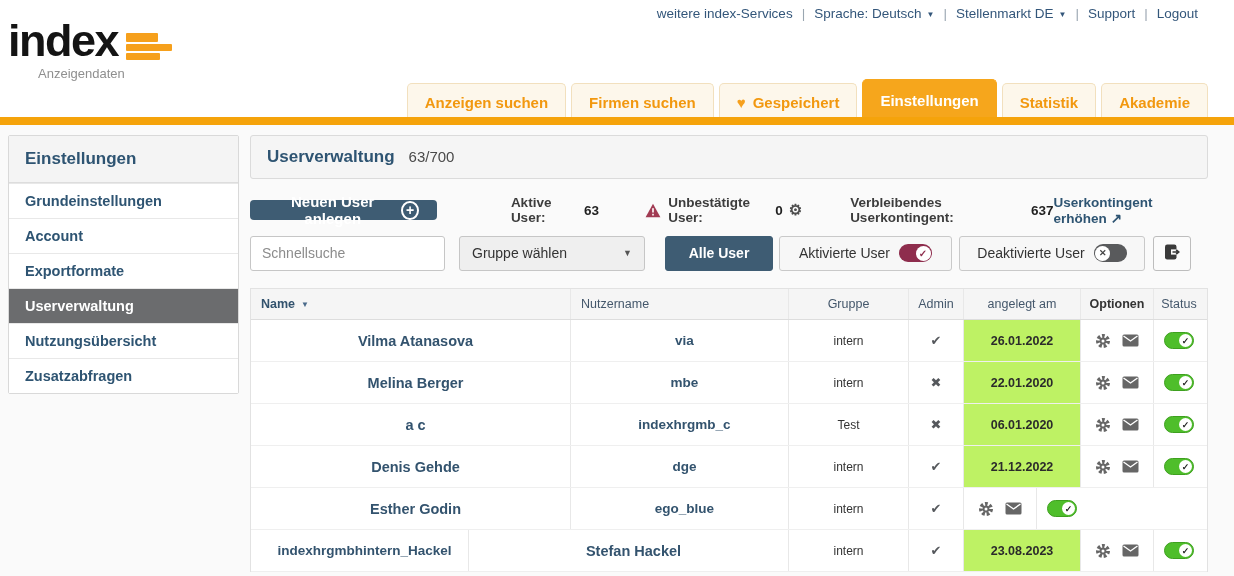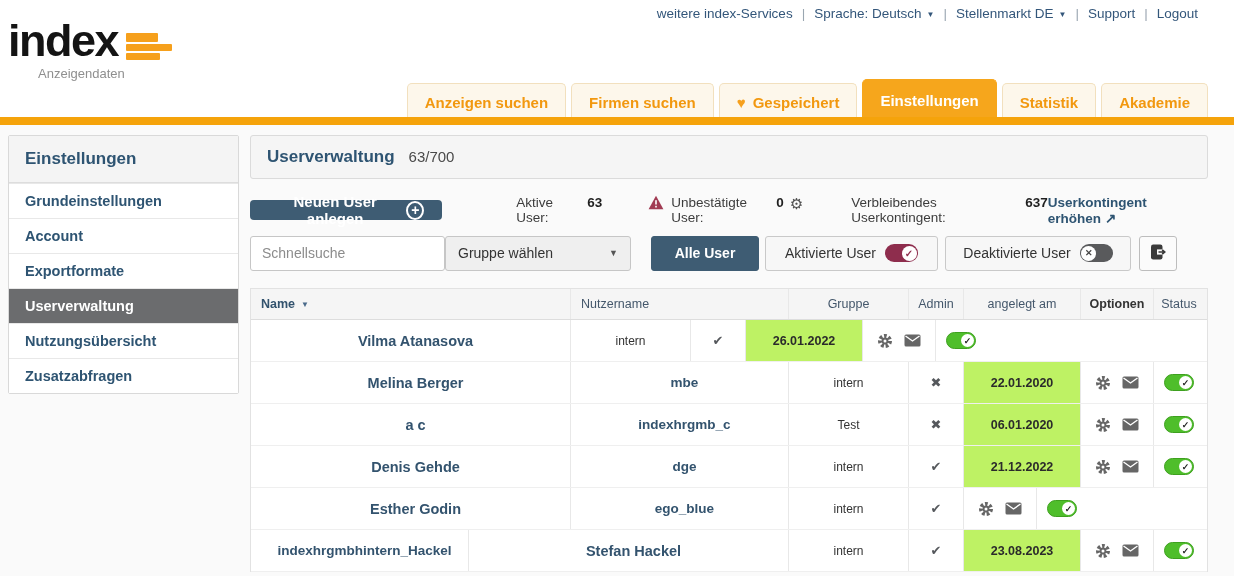--- a/index.html
+++ b/index.html
@@ -59,39 +59,39 @@
   .quota { font-size:15px; color:#4A4A4A; }
 
   
   .stats-row { margin-top:13px; display:flex; align-items:center; height:36px; }
   .btn-new { display:flex; align-items:center; gap:4px; background:#3E5C73; color:#fff;
     font-size:15px; font-weight:700; border:none; border-radius:4px; padding:0 18px;
     height:20px; cursor:pointer; }
   .plus-circle { width:19px; height:19px; border:2px solid #fff; border-radius:50%;
     display:flex; align-items:center; justify-content:center; font-size:14px; font-weight:700; }
   .plus-circle::after { content:"+"; margin-top:-1px; }
-  .stat { font-size:13.5px; color:#3C3C3C; display:flex; align-items:flex-start; gap:4px; }
+  .stat { font-size:13.5px; color:#3C3C3C; display:flex; align-items:center; gap:4px;font-weight:bold; }
   .stat b { color:#1F1F1F; }
   .stat-active { margin-left:74px; }
   .stat-unconfirmed { margin-left:46px; }
   .stat-remaining { margin-left:48px; }
   .warn-svg { margin-right:3px; display:inline-flex; }
   .gear-mini { color:#4F4F4F; font-size:15px; margin-left:2px; cursor:pointer; }
   .gear-mini::before { content:"⚙"; }
   .quota-link { margin-left:auto; color:#2E5472; font-size:13.5px; font-weight:700;
     text-decoration:none; cursor:pointer; }
   .arrow-ne { margin-left:4px; font-weight:700; }
   .arrow-ne::after { content:"↗"; }
 
   
   .filter-row { margin-top:7px; display:flex; align-items:center; height:36px; }
   .search-input { width:195px; height:35px; border:1px solid #C6C6C6; border-radius:3px;
     padding:0 11px; font-size:14px; color:#333; font-family:"Liberation Sans",sans-serif; }
   .search-input::placeholder { color:#8C8C8C; }
-  .group-select { width:186px; height:35px; margin-left:0; background:#EFEFEF;
+  .group-select { width:186px; height:35px; margin-left:14px; background:#EFEFEF;
     border:1px solid #C6C6C6; border-radius:3px; display:flex; align-items:center;
     justify-content:space-between; padding:4px 12px; font-size:14px; color:#333; cursor:pointer;text-align:center; }
   .sel-caret { font-size:9px; color:#555; }
   .sel-caret::after { content:"▼"; }
   .btn-all { width:108px; height:35px; margin-left:20px; background:#3E5C73; color:#fff;
     border:1px solid #3E5C73; border-radius:3px; font-size:14px; font-weight:700; cursor:pointer; }
   .btn-toggle { height:35px; background:#F7F7F7; border:1px solid #C9C9C9; border-radius:3px;
     display:flex; align-items:center; justify-content:center; gap:9px; font-size:14px;
     color:#333; cursor:pointer; }
   .btn-activated { width:173px; margin-left:6px; }
@@ -268,20 +268,21 @@
         <div class="th c-user">Nutzername</div>
         <div class="th c-group">Gruppe</div>
         <div class="th c-admin">Admin</div>
         <div class="th c-created">angelegt am</div>
         <div class="th c-options">Optionen</div>
         <div class="th c-status">Status</div>
       </div>
 
       <div class="trow">
         <div class="td c-name">Vilma Atanasova</div>
+        <div class="td c-user">via</div>
         <div class="td c-group">intern</div>
         <div class="td c-admin">✔</div>
         <div class="td c-created">26.01.2022</div>
         <div class="td c-options">
           <span class="icon-btn">
               <svg width="16" height="16" viewBox="0 0 16 16">
                 <circle cx="8" cy="8" r="5" fill="none" stroke="#666" stroke-width="4" stroke-dasharray="2.6 1.8"></circle>
                 <circle cx="8" cy="8" r="3.4" fill="#666"></circle>
                 <circle cx="8" cy="8" r="1.5" fill="#fff"></circle>
               </svg>

